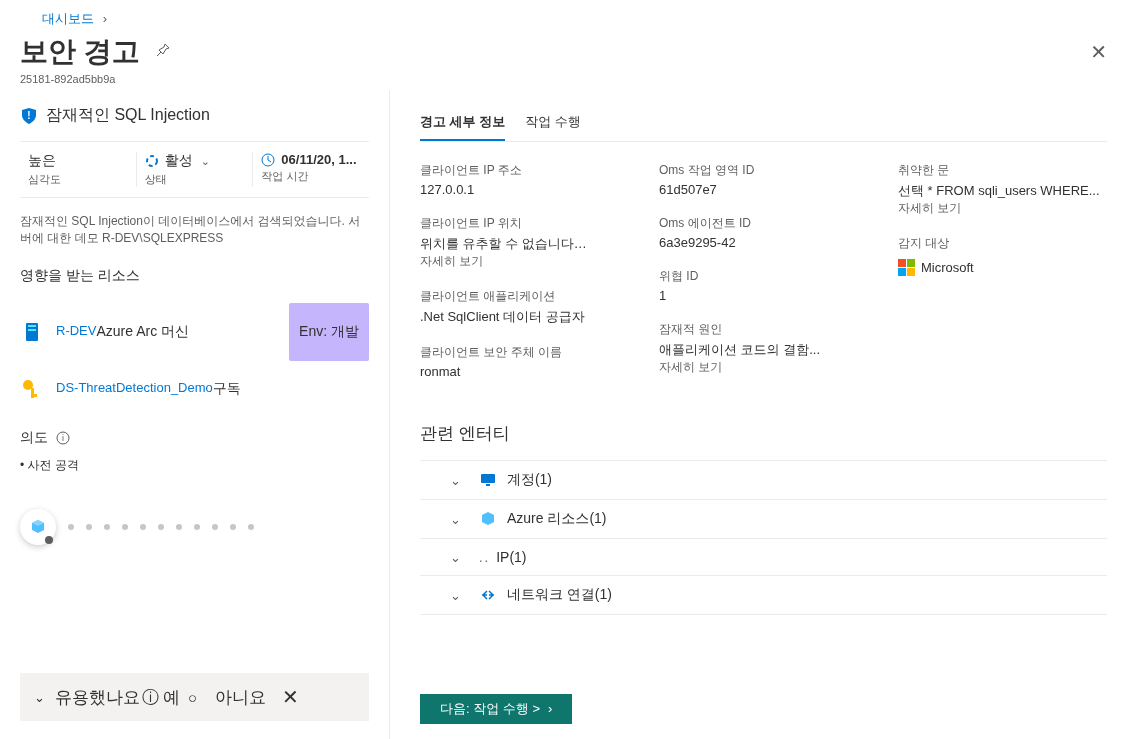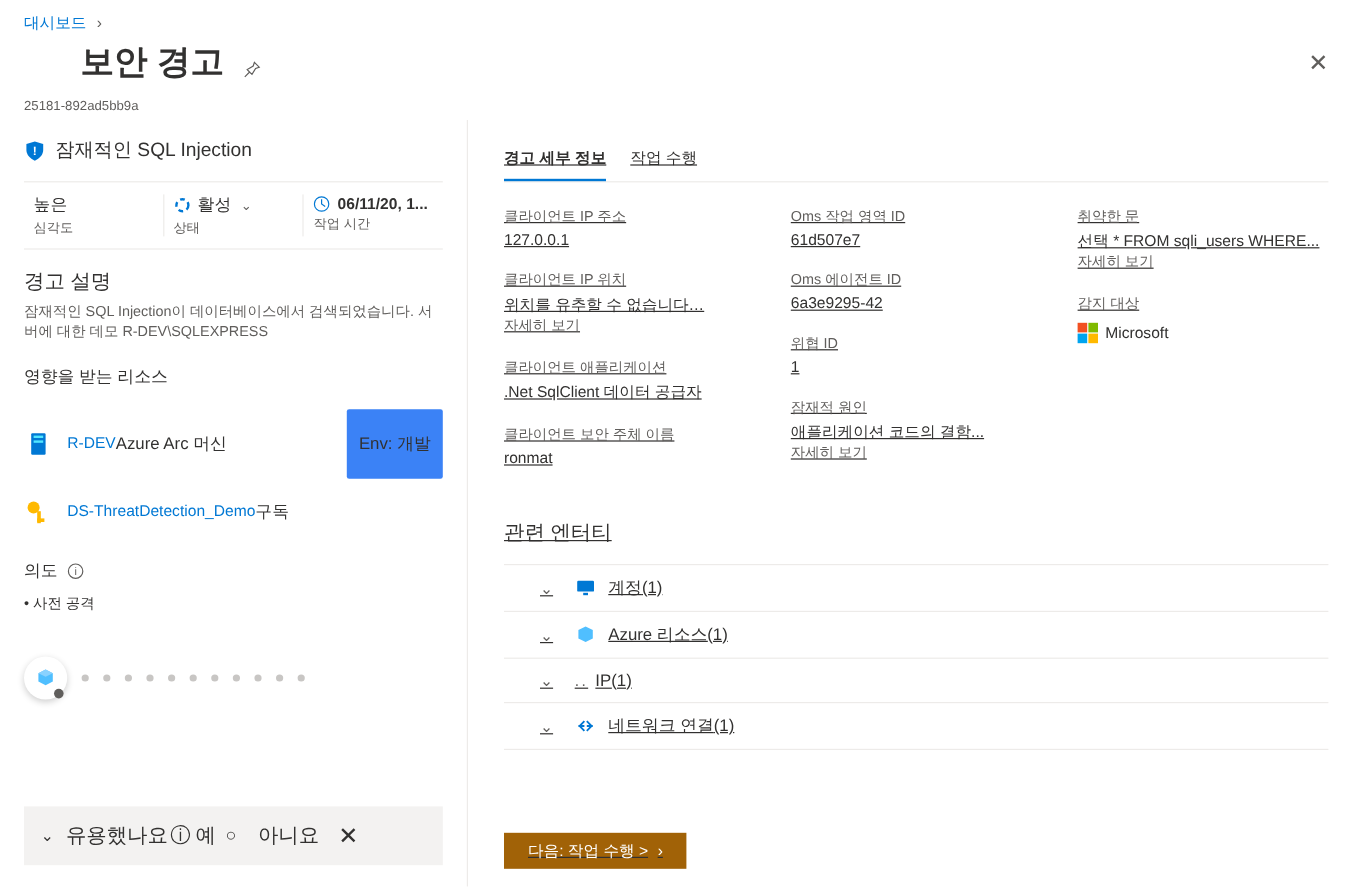--- a/index.html
+++ b/index.html
@@ -1,30 +1,30 @@
 <!DOCTYPE html>
 <html><head>
 <meta charset="utf-8">
 <style>
 * { margin: 0; padding: 0; box-sizing: border-box; }
 body { font-family: 'Segoe UI', Arial, sans-serif; font-size: 13px; color: #323130; background: #fff; }
 .container { width: 1137px; height: 739px; display: flex; flex-direction: column; }
 .header-area { padding: 10px 20px 5px 20px; }
-.breadcrumb { color: #0078d4; font-size: 13px; margin-bottom: 5px; }
+.breadcrumb { color: #0078d4; font-size: 13px; margin-bottom: 5px; margin-left: 22px; }
 .breadcrumb span { cursor: pointer; }
 .breadcrumb .sep { color: #605e5c; margin-left: 5px; }
 .title-row { display: flex; align-items: center; justify-content: space-between; }
-.title-left { display: flex; align-items: flex-end; margin-left: 47px; }
+.title-left { display: flex; align-items: center; }
 .title-text { font-size: 28px; font-weight: 600; color: #323130; }
 .pin-icon { margin-left: 15px; cursor: pointer; color: #605e5c; font-size: 16px; }
 .close-icon { cursor: pointer; font-size: 20px; color: #605e5c; margin-right: 10px; }
-.subtitle { font-size: 11px; color: #605e5c; margin-top: 12px; }
+.subtitle { font-size: 11px; color: #605e5c; margin-top: 2px; }
 .main-flex { display: flex; flex: 1; overflow: hidden; }
 .left-panel { width: 390px; padding: 15px 20px; border-right: 1px solid #edebe9; display: flex; flex-direction: column; position: relative; }
-.right-panel { flex: 1; padding: 15px 30px; overflow-y: auto; display: flex; flex-direction: column; text-decoration: underline; }
+.right-panel { flex: 1; padding: 15px 30px; overflow-y: auto; display: flex; flex-direction: column; }
 
 .alert-title-row { display: flex; align-items: center; margin-bottom: 15px; }
 .shield-icon { width: 18px; height: 18px; margin-right: 8px; }
 .alert-title { font-size: 16px; color: #323130; }
 
 .info-bar { display: flex; border-top: 1px solid #edebe9; border-bottom: 1px solid #edebe9; padding: 10px 0; margin-bottom: 15px; }
 .info-cell { flex: 1; display: flex; flex-direction: column; padding: 0 8px; }
 .info-cell + .info-cell { border-left: 1px solid #edebe9; }
 .info-top { display: flex; align-items: center; font-size: 14px; }
 .info-bottom { font-size: 11px; color: #605e5c; margin-top: 2px; }
@@ -35,21 +35,21 @@
 
 .section-heading { font-size: 17px; font-weight: 400; margin-bottom: 5px; }
 .desc-text { font-size: 12px; color: #605e5c; margin-bottom: 20px; line-height: 1.4; }
 
 .label-14 { font-size: 14px; margin-bottom: 10px; }
 .resource-row { display: flex; align-items: center; padding: 8px 0; }
 .resource-icon { width: 24px; height: 24px; margin-right: 12px; }
 .resource-text { display: flex; }
 .resource-name { color: #0078d4; font-size: 13px; cursor: pointer; }
 .resource-type { font-size: 14px; color: #323130; }
-.env-tag { background: #3b82f6; color: #323130; padding: 20px 10px; border-radius: 2px; font-size: 14px; margin-left: auto; }
+.env-tag { background: #c4b5fd; color: #323130; padding: 20px 10px; border-radius: 2px; font-size: 14px; margin-left: auto; }
 
 .intent-row { display: flex; align-items: center; margin-top: 20px; margin-bottom: 10px; }
 .intent-label { font-size: 14px; margin-right: 8px; }
 .info-icon { width: 14px; height: 14px; color: #605e5c; }
 .bullet-item { font-size: 12px; margin-bottom: 15px; }
 .bullet-item::before { content: "• "; }
 
 .timeline { display: flex; align-items: center; margin-top: 20px; }
 .timeline-start { width: 36px; height: 36px; border-radius: 50%; background: #fff; box-shadow: 0 2px 6px rgba(0,0,0,0.2); display: flex; align-items: center; justify-content: center; position: relative; }
 .timeline-cube { width: 18px; height: 18px; }
@@ -80,21 +80,21 @@
 .ms-squares { display: grid; grid-template-columns: 8px 8px; grid-template-rows: 8px 8px; gap: 1px; margin-right: 6px; }
 .ms-sq { width: 8px; height: 8px; }
 
 .section-title { font-size: 17px; margin-bottom: 15px; }
 .entity-row { display: flex; align-items: center; padding: 10px 0 10px 30px; border-top: 1px solid #edebe9; cursor: pointer; }
 .entity-chevron { font-size: 13px; margin-right: 18px; color: #605e5c; }
 .entity-icon { width: 18px; height: 18px; margin-right: 10px; }
 .entity-text { font-size: 14px; }
 .dots-prefix { font-size: 13px; margin-right: 6px; color: #605e5c; letter-spacing: 2px; }
 
-.footer-btn { background: #a16207; color: #fff; border: none; padding: 6px 20px; font-size: 13px; cursor: pointer; margin-top: auto; align-self: flex-start; }
+.footer-btn { background: #0f766e; color: #fff; border: none; padding: 6px 20px; font-size: 13px; cursor: pointer; margin-top: auto; align-self: flex-start; }
 .footer-btn .arrow { margin-left: 8px; }
 </style>
 </head>
 <body>
 
 <div class="container">
   <div class="header-area">
     <div class="breadcrumb">
       <span>대시보드</span>
       <span class="sep">›</span>
@@ -150,21 +150,20 @@
                   <circle cx="7" cy="7" r="6" fill="none" stroke="#0078d4" stroke-width="1"></circle>
                   <path d="M7 3v4l3 2" fill="none" stroke="#0078d4" stroke-width="1"></path>
                 </svg>
             </span>
             <span class="time-val">06/11/20, 1...</span>
           </div>
           <div class="info-bottom">작업 시간</div>
         </div>
       </div>
 
-      <div class="section-heading">경고 설명</div>
       <div class="desc-text">잠재적인 SQL Injection이 데이터베이스에서 검색되었습니다. 서버에 대한 데모 R-DEV\SQLEXPRESS</div>
 
       <div class="label-14">영향을 받는 리소스</div>
 
       <div class="resource-row">
         <span class="resource-icon">
           <svg width="24" height="24" viewBox="0 0 24 24">
               <rect x="6" y="3" width="12" height="18" rx="1" fill="#0078d4"></rect>
               <rect x="8" y="5" width="8" height="2" fill="#50e6ff"></rect>
               <rect x="8" y="9" width="8" height="2" fill="#50e6ff"></rect>

